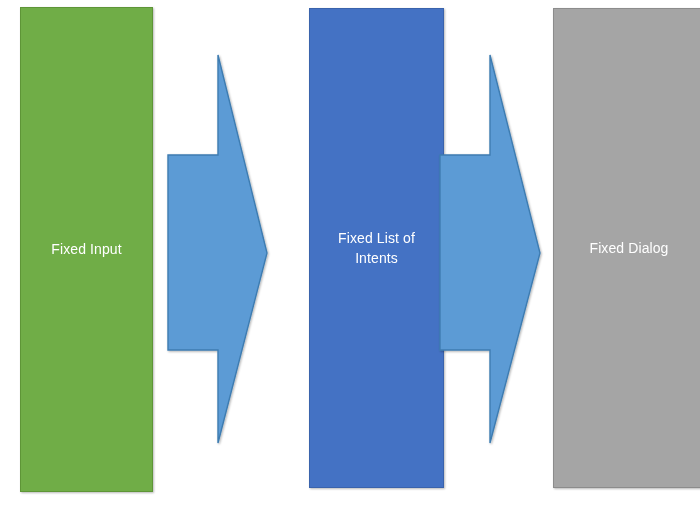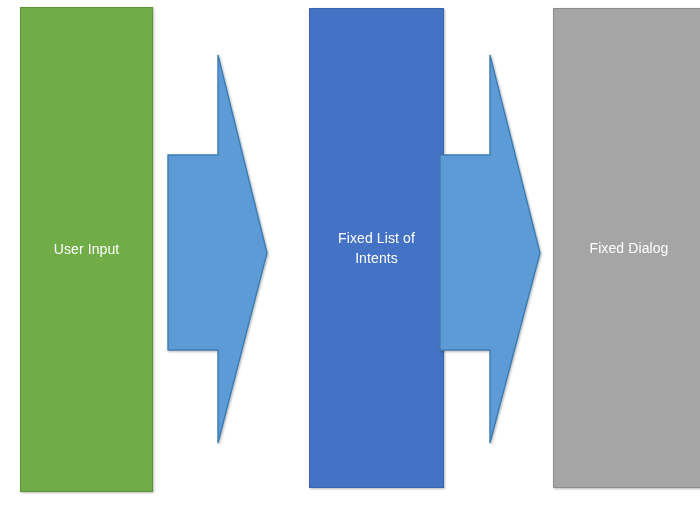--- a/index.html
+++ b/index.html
@@ -74,21 +74,21 @@
     display: block;
     width: 100%;
   }
 </style>
 </head>
 <body>
 
 <div id="canvas">
 
   <div class="node node-user-input">
-    <span class="node-label">User Input</span>
+    <span class="node-label">Fixed Input</span>
   </div>
 
   <div class="node node-intents">
     <span class="node-label">Fixed List of
 Intents</span>
   </div>
 
   <div class="node node-dialog">
     <span class="node-label">Fixed Dialog</span>
   </div>

